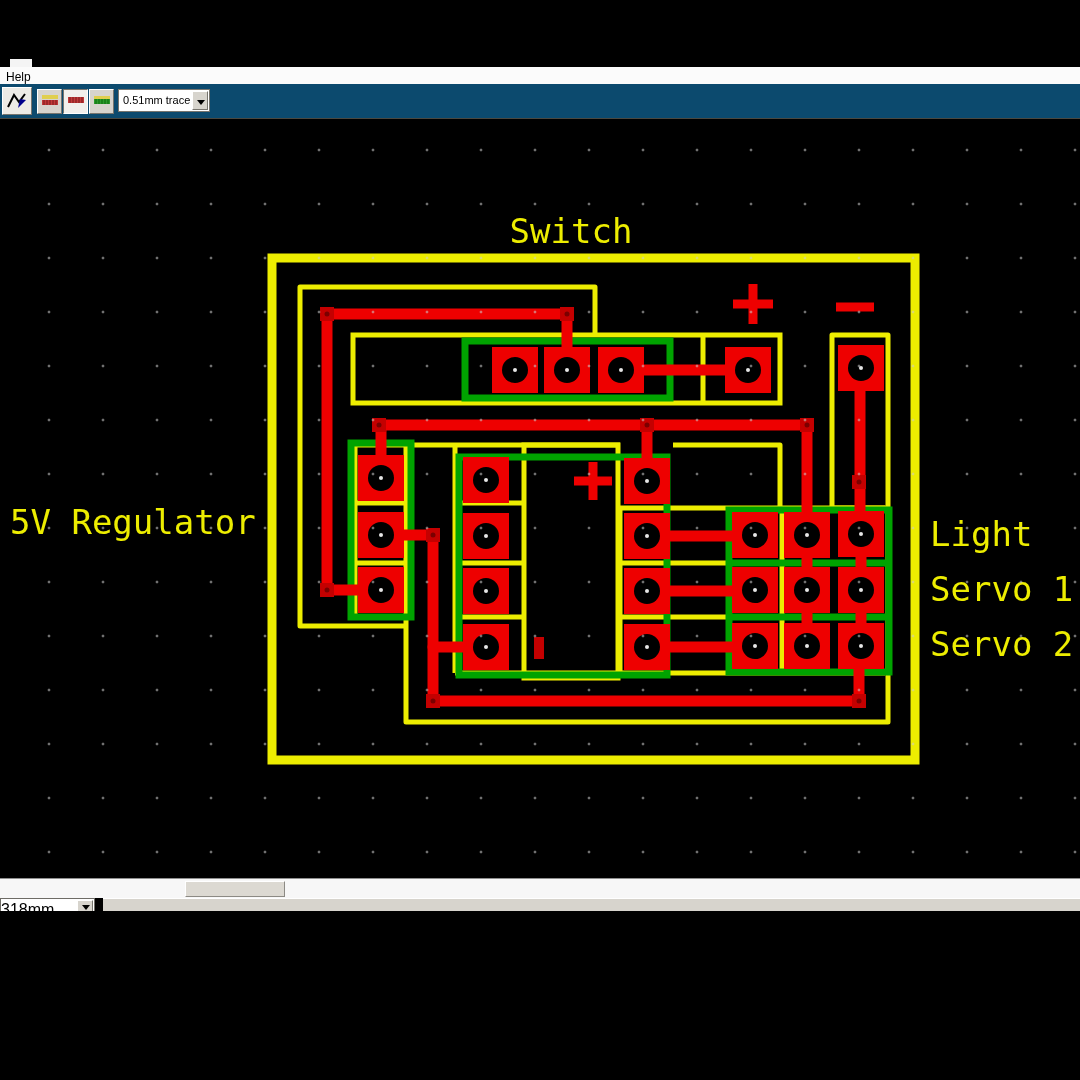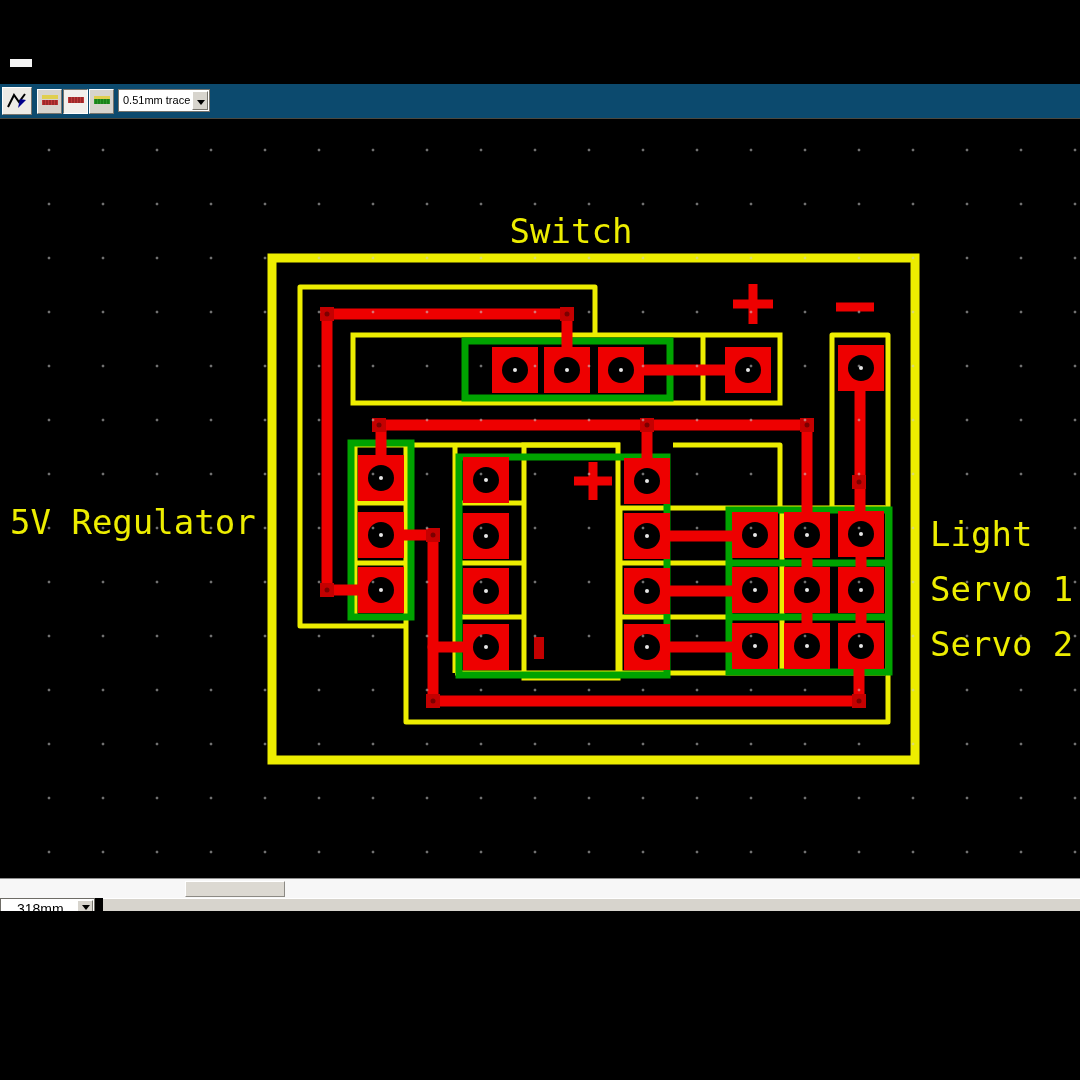--- a/index.html
+++ b/index.html
@@ -31,38 +31,41 @@
          background-image:radial-gradient(circle,rgba(205,205,205,0.55) 1.2px,rgba(0,0,0,0) 1.7px);
          background-size:54px 54px;background-position:22px 4px;}
   .hscroll{position:absolute;left:0;top:878px;width:1080px;height:20px;background:#f7f7f7;
          border-top:1px solid #8f8f8f;box-sizing:border-box;}
   .hscroll-thumb{position:absolute;left:185px;top:2px;width:100px;height:16px;background:#dcd9d2;
          border-top:1px solid #fff;border-left:1px solid #fff;
          border-right:1px solid #8c8a84;border-bottom:1px solid #8c8a84;box-sizing:border-box;}
   .bottombar{position:absolute;left:0;top:898px;width:1080px;height:17px;}
   .combo-small{position:absolute;left:0;top:0;width:95px;height:17px;background:#fff;
          border:1px solid #6e6c66;box-sizing:border-box;overflow:hidden;}
-  .combo-small-value{position:absolute;left:16px;top:2px;font-size:14px;color:#000;}
+  .combo-small-value{position:absolute;left:0;top:2px;font-size:16px;color:#000;}
   .combo-small-btn{position:absolute;right:1px;top:1px;width:16px;height:13px;background:#d7d4cd;
          border-top:1px solid #fff;border-left:1px solid #fff;
          border-right:1px solid #77756e;border-bottom:1px solid #77756e;box-sizing:border-box;}
   .combo-small-btn .arrow-down{top:4px;}
   .status-strip{position:absolute;left:103px;top:0;width:977px;height:14px;background:#d7d4cd;
          border-top:1px solid #fff;box-sizing:border-box;}
   .black-bottom{position:absolute;left:0;top:911px;width:1080px;height:169px;background:#000;z-index:5;}
   .black-top{position:absolute;left:0;top:0;width:1080px;height:67px;background:#000;}
 </style>
 </head>
 <body>
 
 <div class="screen">
 
   <div class="black-top"></div>
   <div class="artifact"></div>
 
+  <div class="menubar">
+    <span class="menu-item">Help</span>
+  </div>
 
   <div class="toolbar">
     <button class="tb-btn raised-light" style="left:2px;top:3px;width:30px;height:28px;">
       <span>
         <svg width="24" height="22" viewBox="0 0 24 22">
           <path d="M3 18 L9 6 L14 13 L20 5" stroke="#000" stroke-width="2" fill="none"></path>
           <path d="M13 19 L21 11 L15 10 Z" fill="#00008b"></path>
         </svg>
       </span>
     </button>

